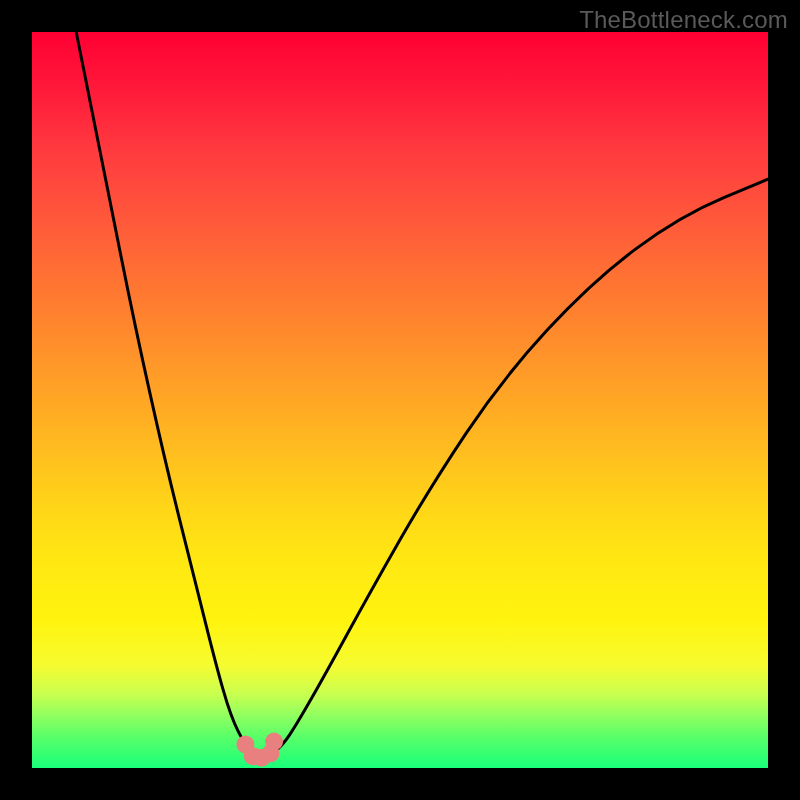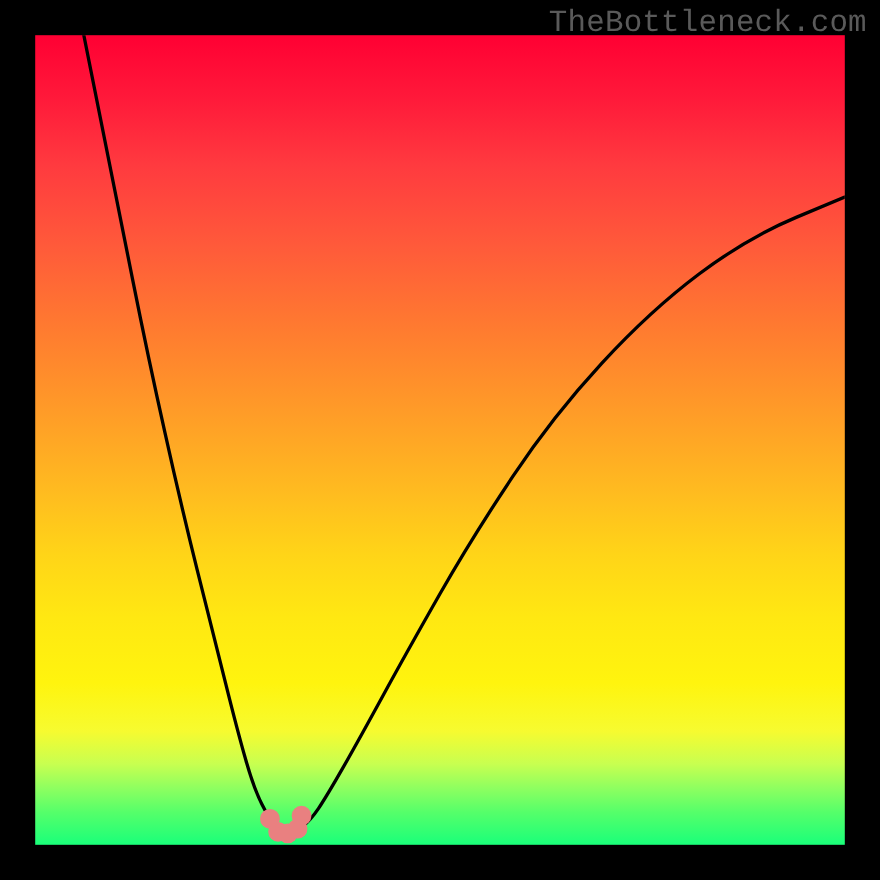--- a/index.html
+++ b/index.html
@@ -38,22 +38,22 @@
       #c8ff50 90%,
       #8eff60 93%,
       #55ff6a 96%,
       #1aff7a 100%
     );
   }
   .watermark {
     position: absolute;
     top: 6px;
     right: 12px;
-    font-family: Liberation Mono, monospace;
-    font-size: 28px;
+    font-family: Liberation Sans, sans-serif;
+    font-size: 24px;
     color: #5a5a5a;
     letter-spacing: 0.2px;
     user-select: none;
   }
   svg.curve {
     position: absolute;
     left: 0;
     top: 0;
     width: 736px;
     height: 736px;

